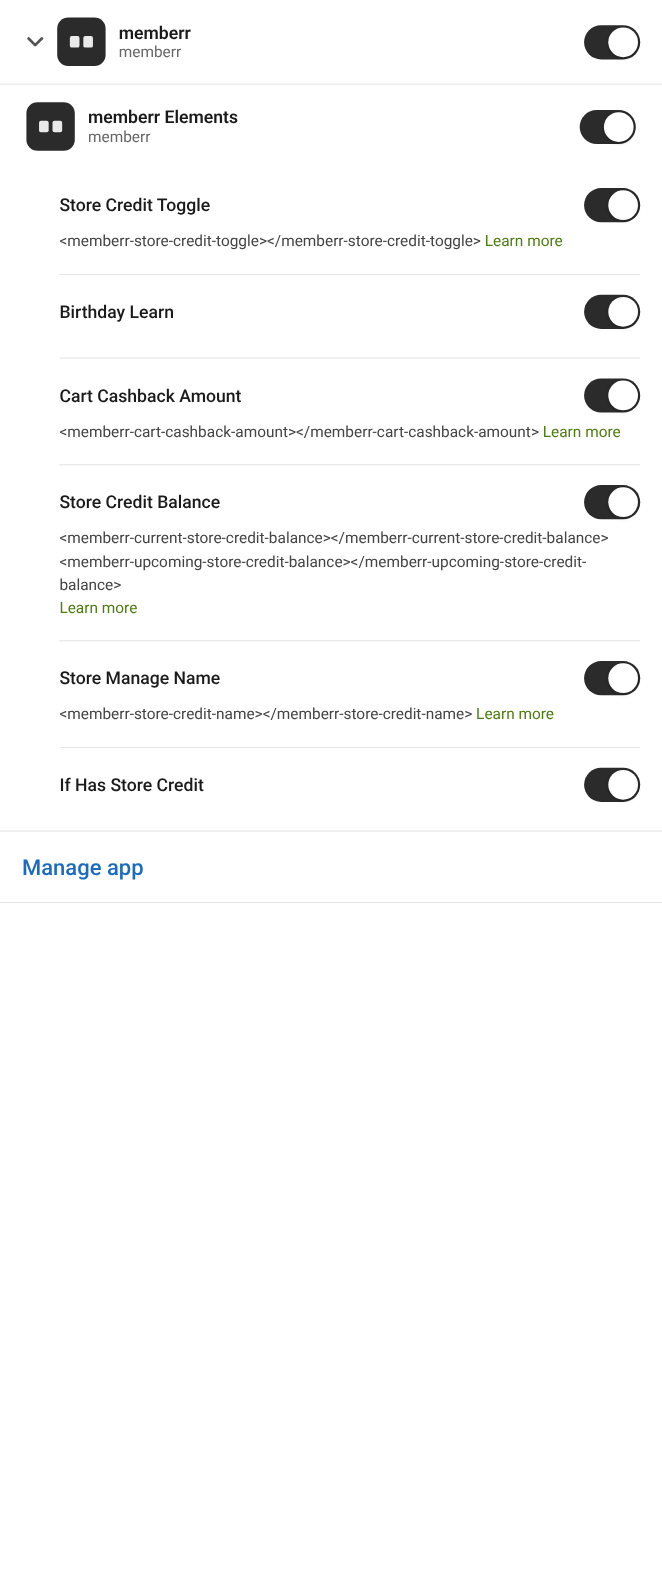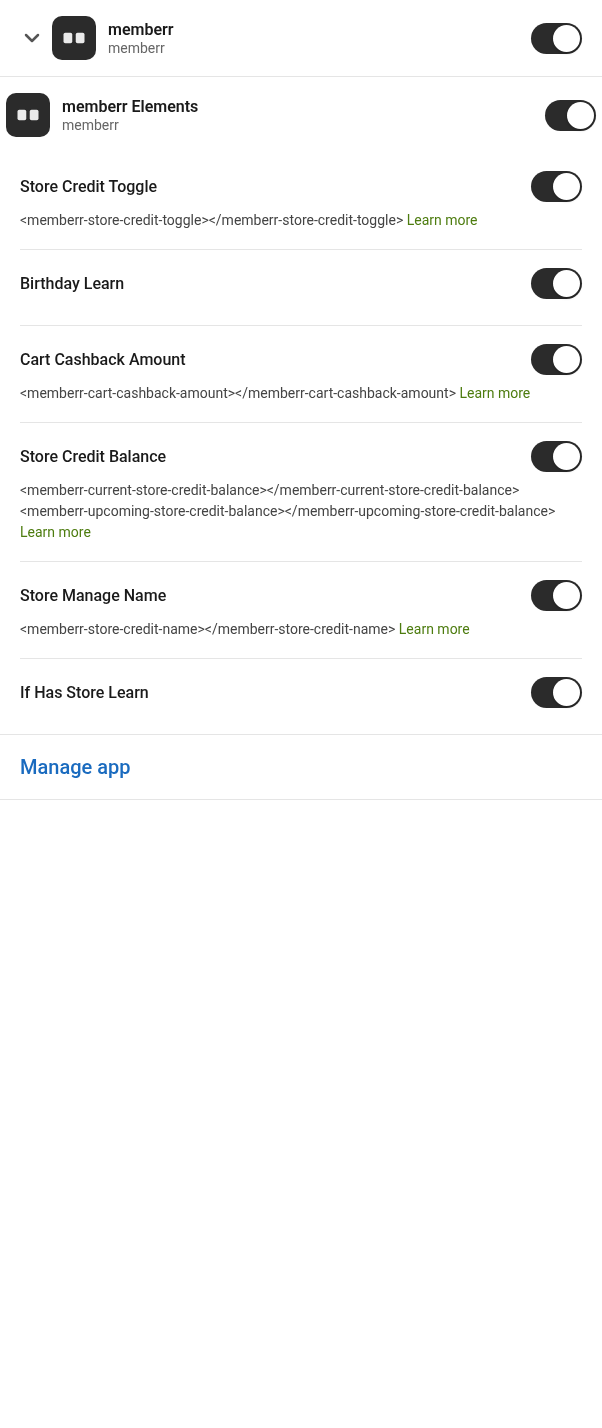--- a/index.html
+++ b/index.html
@@ -93,30 +93,31 @@
       box-shadow: 0 1px 3px rgba(0,0,0,0.3);
     }
 
     .expanded-section {
       border-bottom: 1px solid #e5e5e5;
     }
 
     .section-header {
       display: flex;
       align-items: center;
-      padding: 16px 6px;
+      padding: 16px 24px;
     }
 
     .elements-content {
       padding: 0 20px;
     }
 
     .element-item {
       padding: 18px 0;
       border-top: 1px solid #e5e5e5;
+      margin-left: 34px;
     }
 
     .element-item:first-child {
       border-top: none;
     }
 
     .element-header {
       display: flex;
       align-items: center;
       justify-content: space-between;
@@ -239,21 +240,21 @@
         <span class="element-title">Store Manage Name</span>
         <div class="toggle"></div>
       </div>
       <div class="element-description">
         &lt;memberr-store-credit-name&gt;&lt;/memberr-store-credit-name&gt; <a class="learn-more" href="#">Learn more</a>
       </div>
     </div>
 
     <div class="element-item">
       <div class="element-header">
-        <span class="element-title">If Has Store Learn</span>
+        <span class="element-title">If Has Store Credit</span>
         <div class="toggle"></div>
       </div>
     </div>
 
   </div>
 
   <a class="manage-app-link" href="#">Manage app</a>
 </div>
 
 </body></html>

